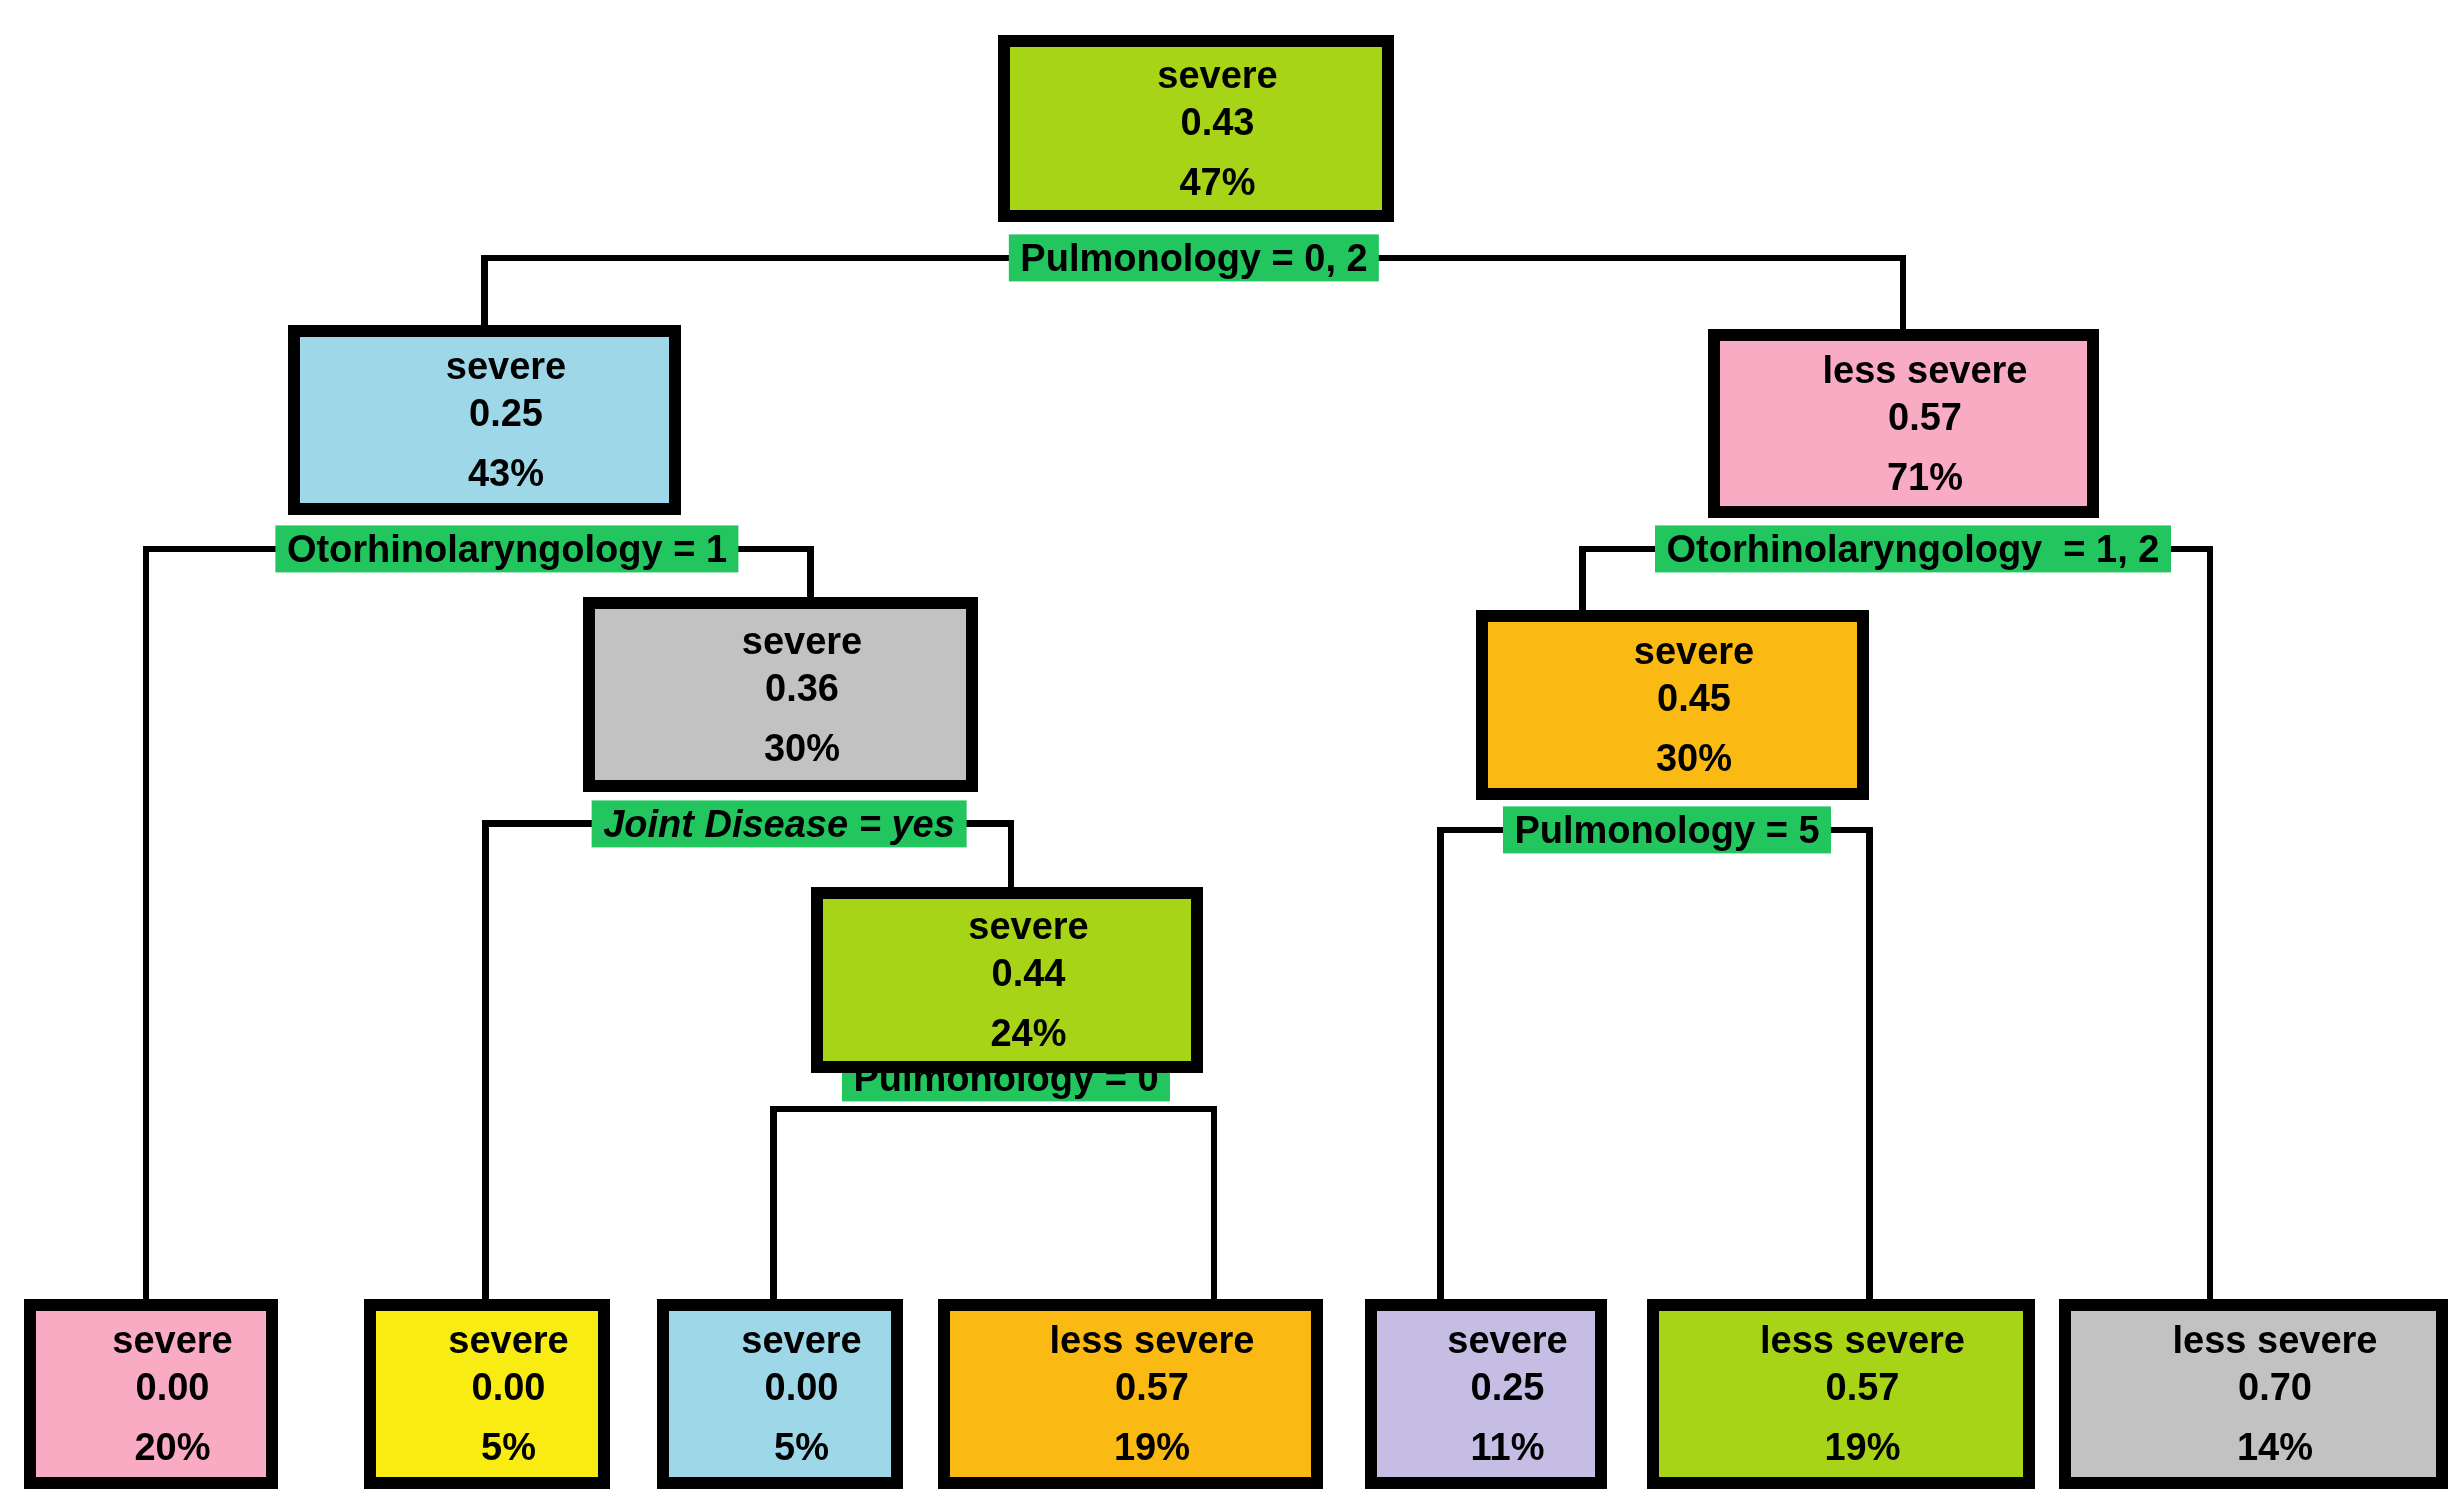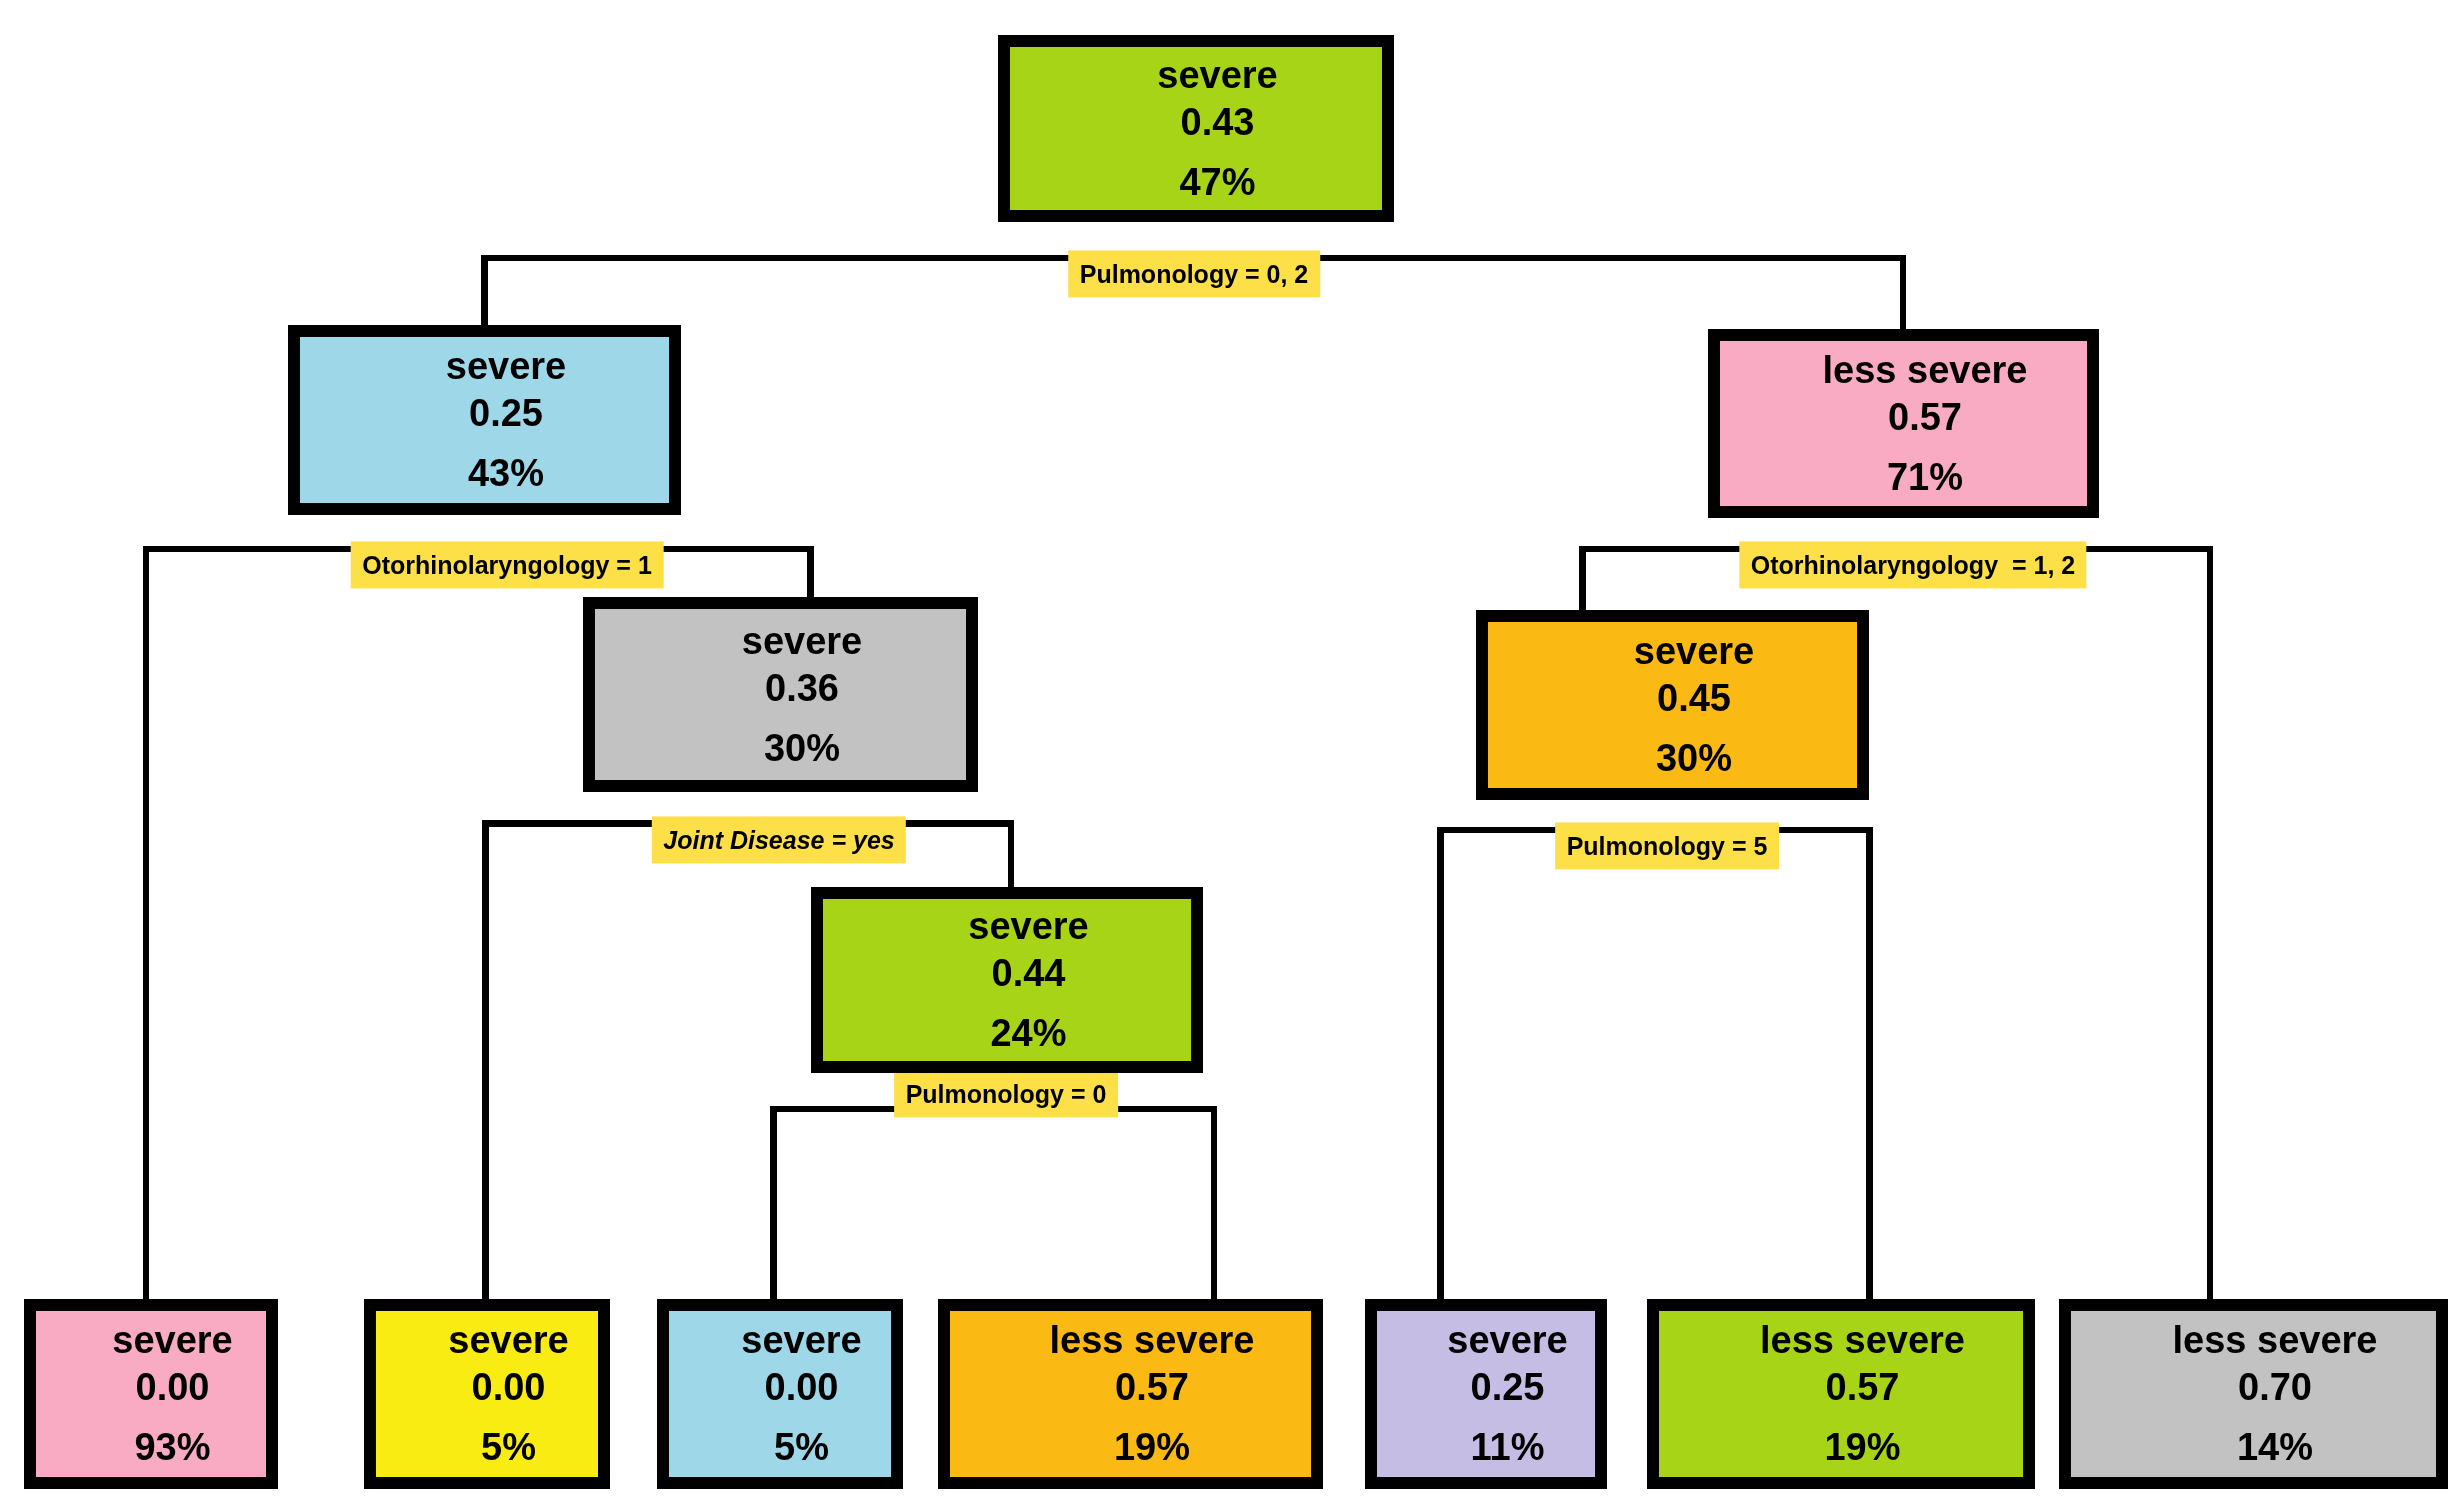--- a/index.html
+++ b/index.html
@@ -46,27 +46,26 @@
     font-size: 38px;
     line-height: 47px;
     white-space: pre;
   }
   .node .nd-pct {
     margin-top: 13px;
   }
   .split-label {
     position: absolute;
     transform: translate(-50%, -50%);
-    font-size: 25px;
+    font-size: 38px;
     line-height: 44px;
-    background: #fde047;
+    background: #22c55e;
     padding: 1.6px 11.5px;
     white-space: pre;
     z-index: 2;
-    margin-top: 16px;
   }
 </style>
 </head>
 <body>
 
 <div id="canvas">
 
   <svg class="edges" width="2450" height="1506" viewBox="0 0 2993 1840">
 
     <line x1="592" y1="315" x2="2325" y2="315"></line>
@@ -133,21 +132,21 @@
 
   <div class="node" style="left: 811px; top: 887px; width: 392px; height: 186px; background-color: rgb(168, 212, 23);">
     <div class="nd-class">severe</div>
     <div class="nd-value">0.44</div>
     <div class="nd-pct">24%</div>
   </div>
 
   <div class="node" style="left: 24px; top: 1299px; width: 254px; height: 190px; background-color: rgb(249, 171, 196);">
     <div class="nd-class">severe</div>
     <div class="nd-value">0.00</div>
-    <div class="nd-pct">93%</div>
+    <div class="nd-pct">20%</div>
   </div>
 
   <div class="node" style="left: 364px; top: 1299px; width: 246px; height: 190px; background-color: rgb(248, 236, 18);">
     <div class="nd-class">severe</div>
     <div class="nd-value">0.00</div>
     <div class="nd-pct">5%</div>
   </div>
 
   <div class="node" style="left: 657px; top: 1299px; width: 246px; height: 190px; background-color: rgb(157, 215, 232);">
     <div class="nd-class">severe</div>

